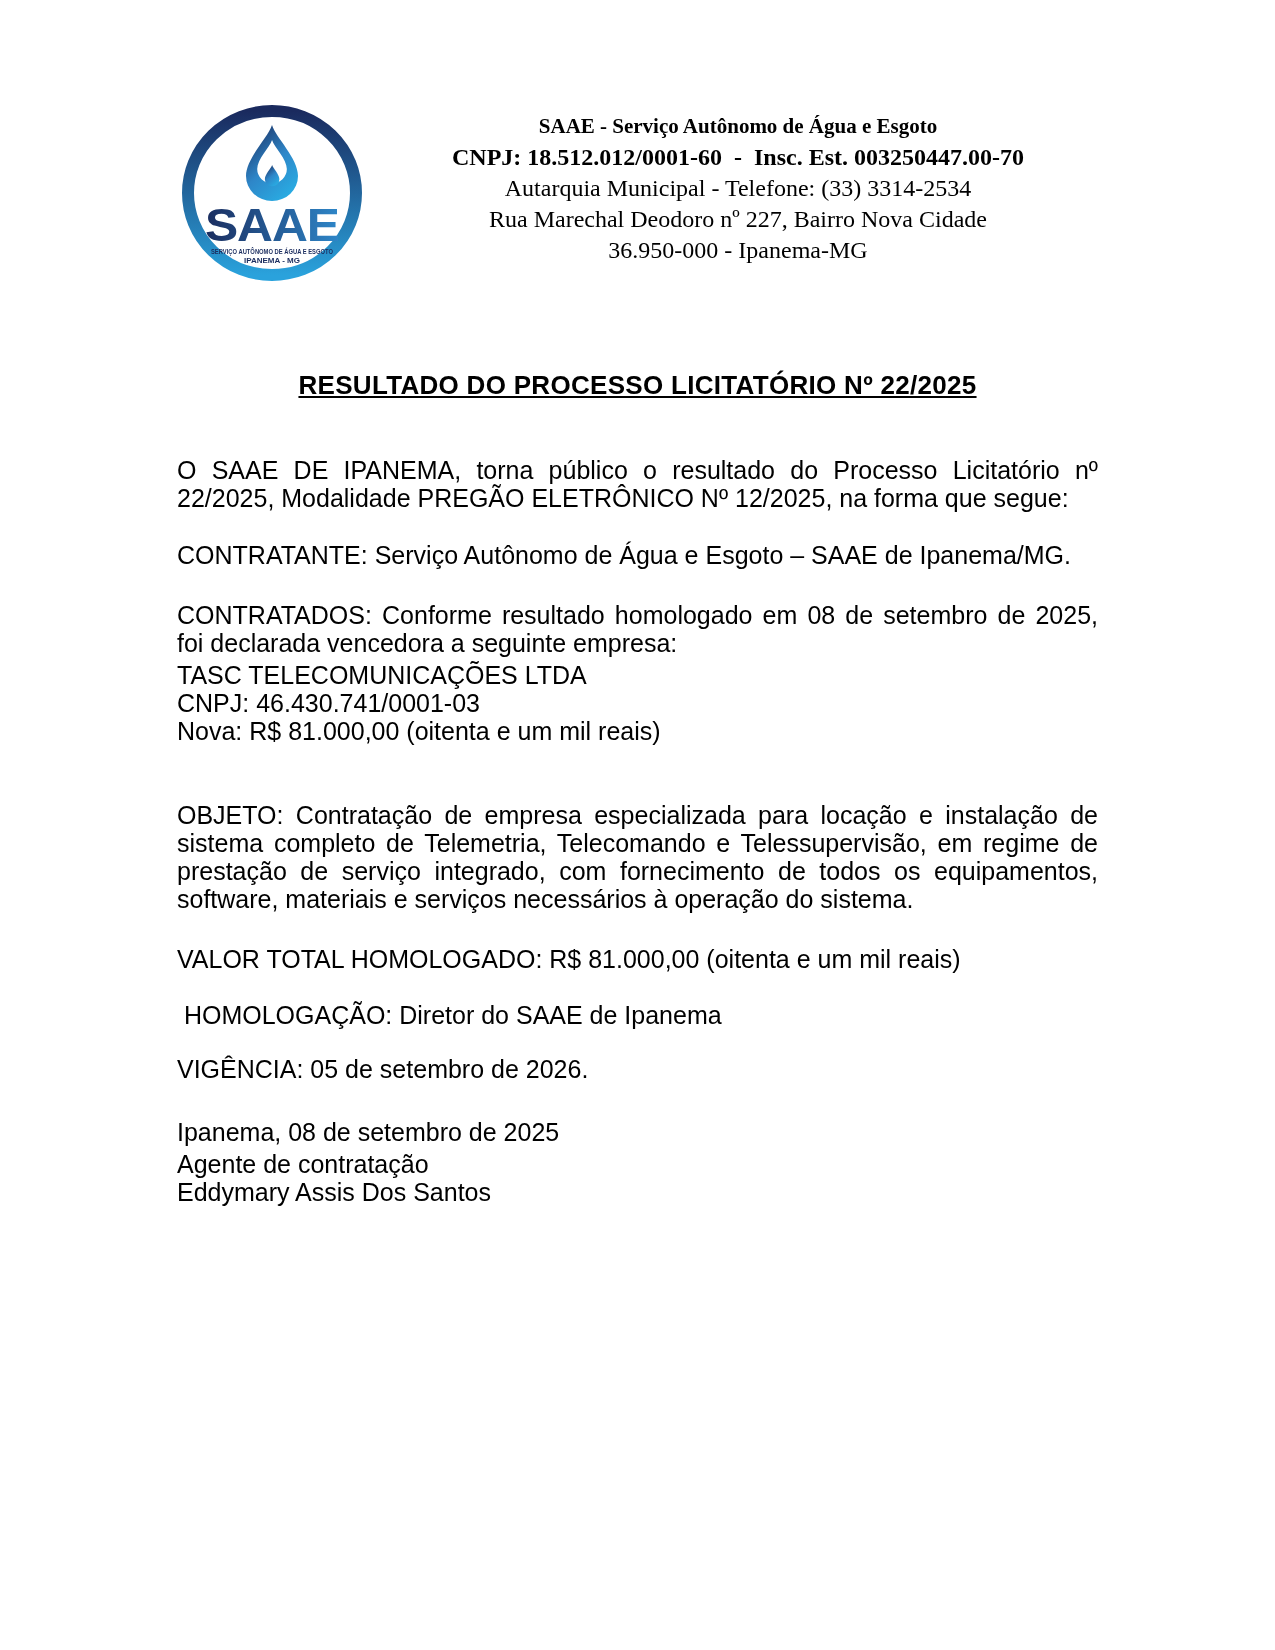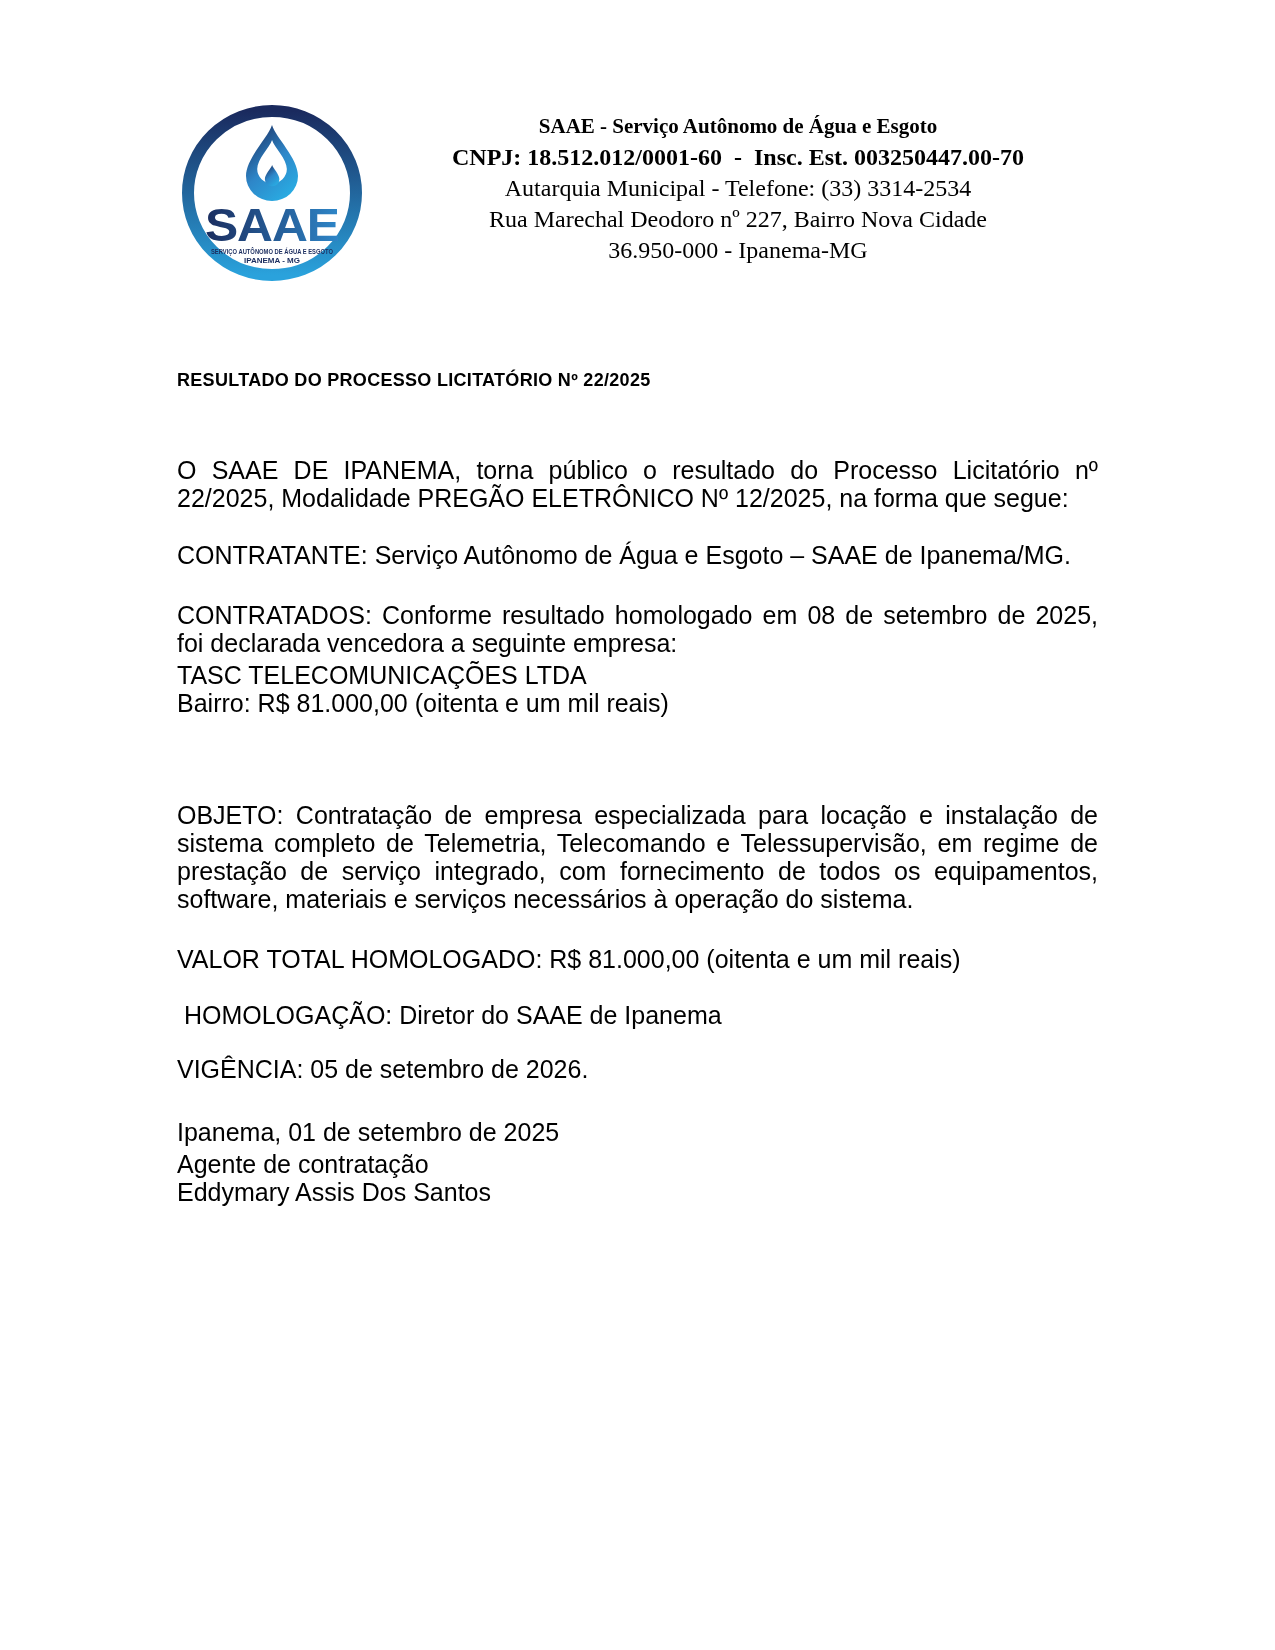--- a/index.html
+++ b/index.html
@@ -34,23 +34,25 @@
   .hline-1{font-size:21px;font-weight:bold;}
   .hline-2{font-size:24px;font-weight:bold;}
   .hline-3,.hline-4,.hline-5{font-size:24px;font-weight:normal;}
 
   
   .doc-title{
     position:absolute;
     left:177px;
     width:921px;
     top:370px;
-    font-size:18px;
+    text-align:center;
+    font-size:26px;
     font-weight:bold;
     letter-spacing:0.3px;
+    text-decoration:underline;
   }
   .para{
     position:absolute;
     left:177px;
     width:921px;
     font-size:25px;
     line-height:28px;
   }
   .justify{text-align:justify;}
   .para b{font-weight:normal;}
@@ -114,39 +116,40 @@
   <p class="para t-contratante">
     <b>CONTRATANTE:</b><span> Serviço Autônomo de Água e Esgoto – SAAE de Ipanema/MG.</span>
   </p>
 
   <p class="para justify t-contratados">
     <b>CONTRATADOS:</b><span> Conforme resultado homologado em 08 de setembro de 2025, foi declarada vencedora a seguinte empresa:</span>
   </p>
 
   <div class="para t-company">
     <div><b>TASC TELECOMUNICAÇÕES LTDA</b></div>
-    <div><b>Bairro:</b><span> R$ 81.000,00 (oitenta e um mil reais)</span></div>
+    <div>CNPJ: 46.430.741/0001-03</div>
+    <div><b>Nova:</b><span> R$ 81.000,00 (oitenta e um mil reais)</span></div>
   </div>
 
   <p class="para justify t-objeto">
     <b>OBJETO:</b><span> Contratação de empresa especializada para locação e instalação de sistema completo de Telemetria, Telecomando e Telessupervisão, em regime de prestação de serviço integrado, com fornecimento de todos os equipamentos, software, materiais e serviços necessários à operação do sistema.</span>
   </p>
 
   <p class="para t-valor-total">
     <b>VALOR TOTAL HOMOLOGADO:</b><span> R$ 81.000,00 (oitenta e um mil reais)</span>
   </p>
 
   <p class="para t-homologacao">
     <b>&nbsp;HOMOLOGAÇÃO:</b><span> Diretor do SAAE de Ipanema</span>
   </p>
 
   <p class="para t-vigencia">
     <b>VIGÊNCIA:</b><span> 05 de setembro de 2026.</span>
   </p>
 
-  <p class="para t-dateline">Ipanema, 01 de setembro de 2025</p>
+  <p class="para t-dateline">Ipanema, 08 de setembro de 2025</p>
 
   <div class="para t-signature">
     <div><b>Agente de contratação</b></div>
     <div>Eddymary Assis Dos Santos</div>
   </div>
 
 </div>
 
 </body></html>

